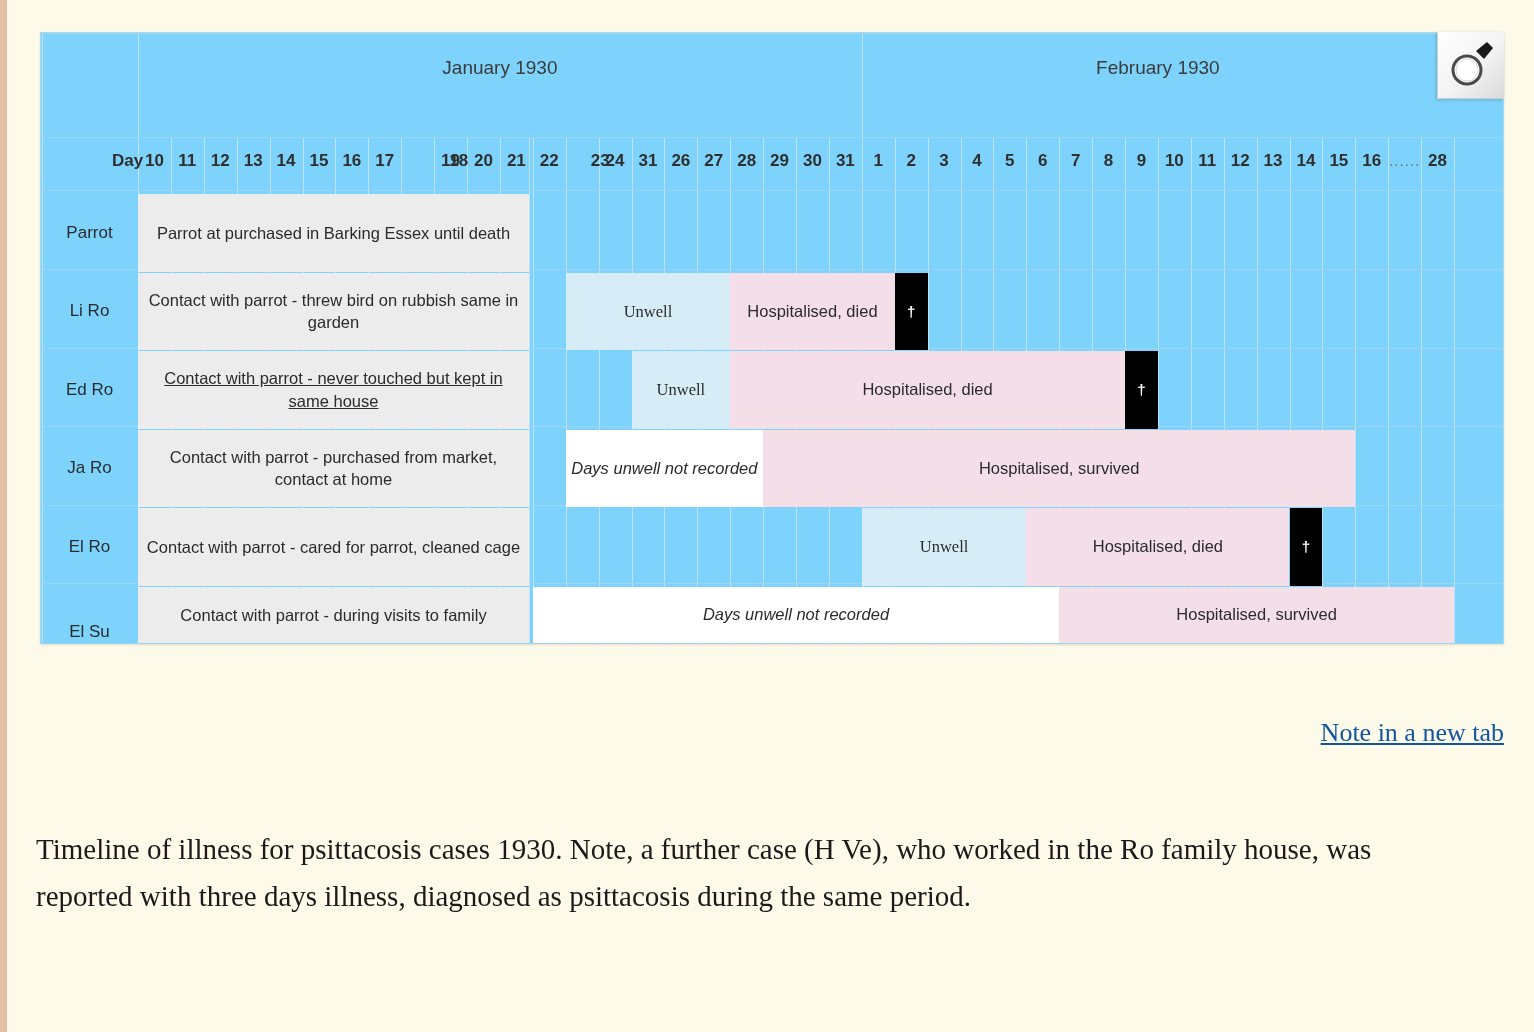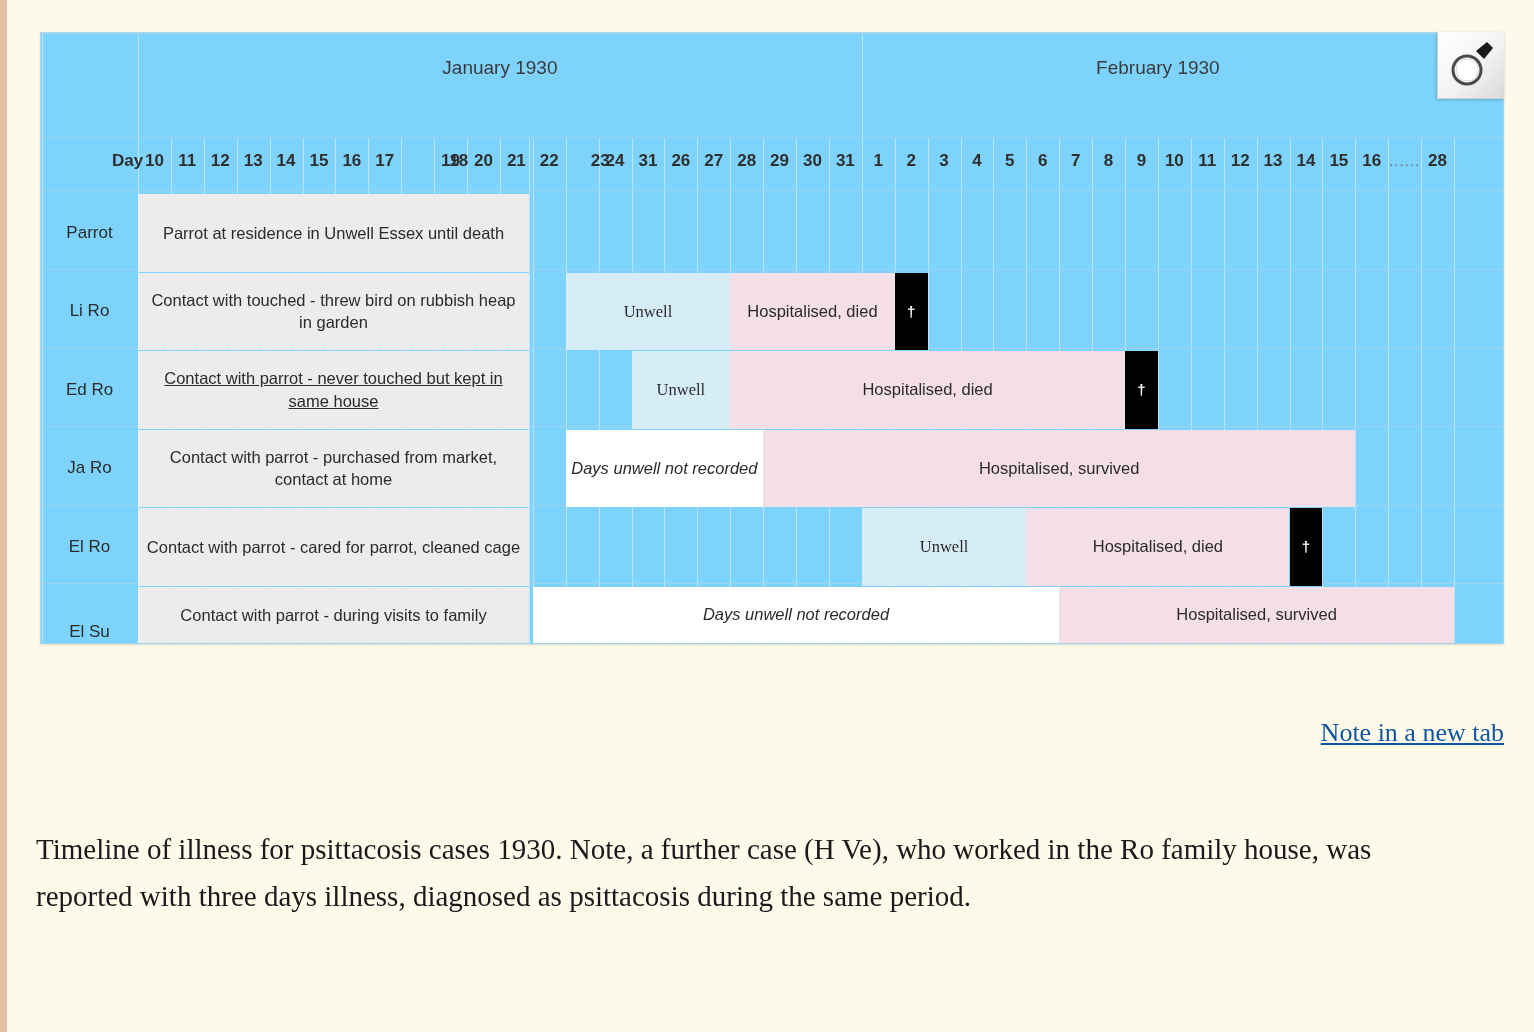--- a/index.html
+++ b/index.html
@@ -187,23 +187,23 @@
       <div class="daycell" style="left: 1215.6px; width: 32.9px;">13</div>
       <div class="daycell" style="left: 1248.5px; width: 32.9px;">14</div>
       <div class="daycell" style="left: 1281.4px; width: 32.9px;">15</div>
       <div class="daycell" style="left: 1314.3px; width: 32.9px;">16</div>
       <div class="daycell dots" style="left: 1347.2px; width: 32.9px;">......</div>
       <div class="daycell" style="left: 1380.1px; width: 32.9px;">28</div>
     </div>
 
   <div id="rows">
       <div class="rowlabel" style="top: 161px; height: 77.5px;">Parrot</div>
-      <div class="desc" style="top: 161px; height: 77.5px;">Parrot at residence in Unwell Essex until death</div>
+      <div class="desc" style="top: 161px; height: 77.5px;">Parrot at purchased in Barking Essex until death</div>
       <div class="rowlabel" style="top: 239.5px; height: 77.5px;">Li Ro</div>
-      <div class="desc" style="top: 239.5px; height: 77.5px;">Contact with touched - threw bird on rubbish heap in garden</div>
+      <div class="desc" style="top: 239.5px; height: 77.5px;">Contact with parrot - threw bird on rubbish same in garden</div>
       <div class="bar unwell" style="top: 239.5px; height: 77.5px; left: 524.7px; width: 164.5px;">Unwell</div>
       <div class="bar hosp" style="top: 239.5px; height: 77.5px; left: 689.2px; width: 164.5px;">Hospitalised, died</div>
       <div class="bar death" style="top: 239.5px; height: 77.5px; left: 853.7px; width: 32.9px;">†</div>
       <div class="rowlabel" style="top: 318px; height: 77.5px;">Ed Ro</div>
       <div class="desc" style="top: 318px; height: 77.5px; text-decoration: underline;">Contact with parrot - never touched but kept in same house</div>
       <div class="bar unwell" style="top: 318px; height: 77.5px; left: 590.5px; width: 98.7px;">Unwell</div>
       <div class="bar hosp" style="top: 318px; height: 77.5px; left: 689.2px; width: 394.8px;">Hospitalised, died</div>
       <div class="bar death" style="top: 318px; height: 77.5px; left: 1084px; width: 32.9px;">†</div>
       <div class="rowlabel" style="top: 396.5px; height: 77.5px;">Ja Ro</div>
       <div class="desc" style="top: 396.5px; height: 77.5px;">Contact with parrot - purchased from market, contact at home</div>

